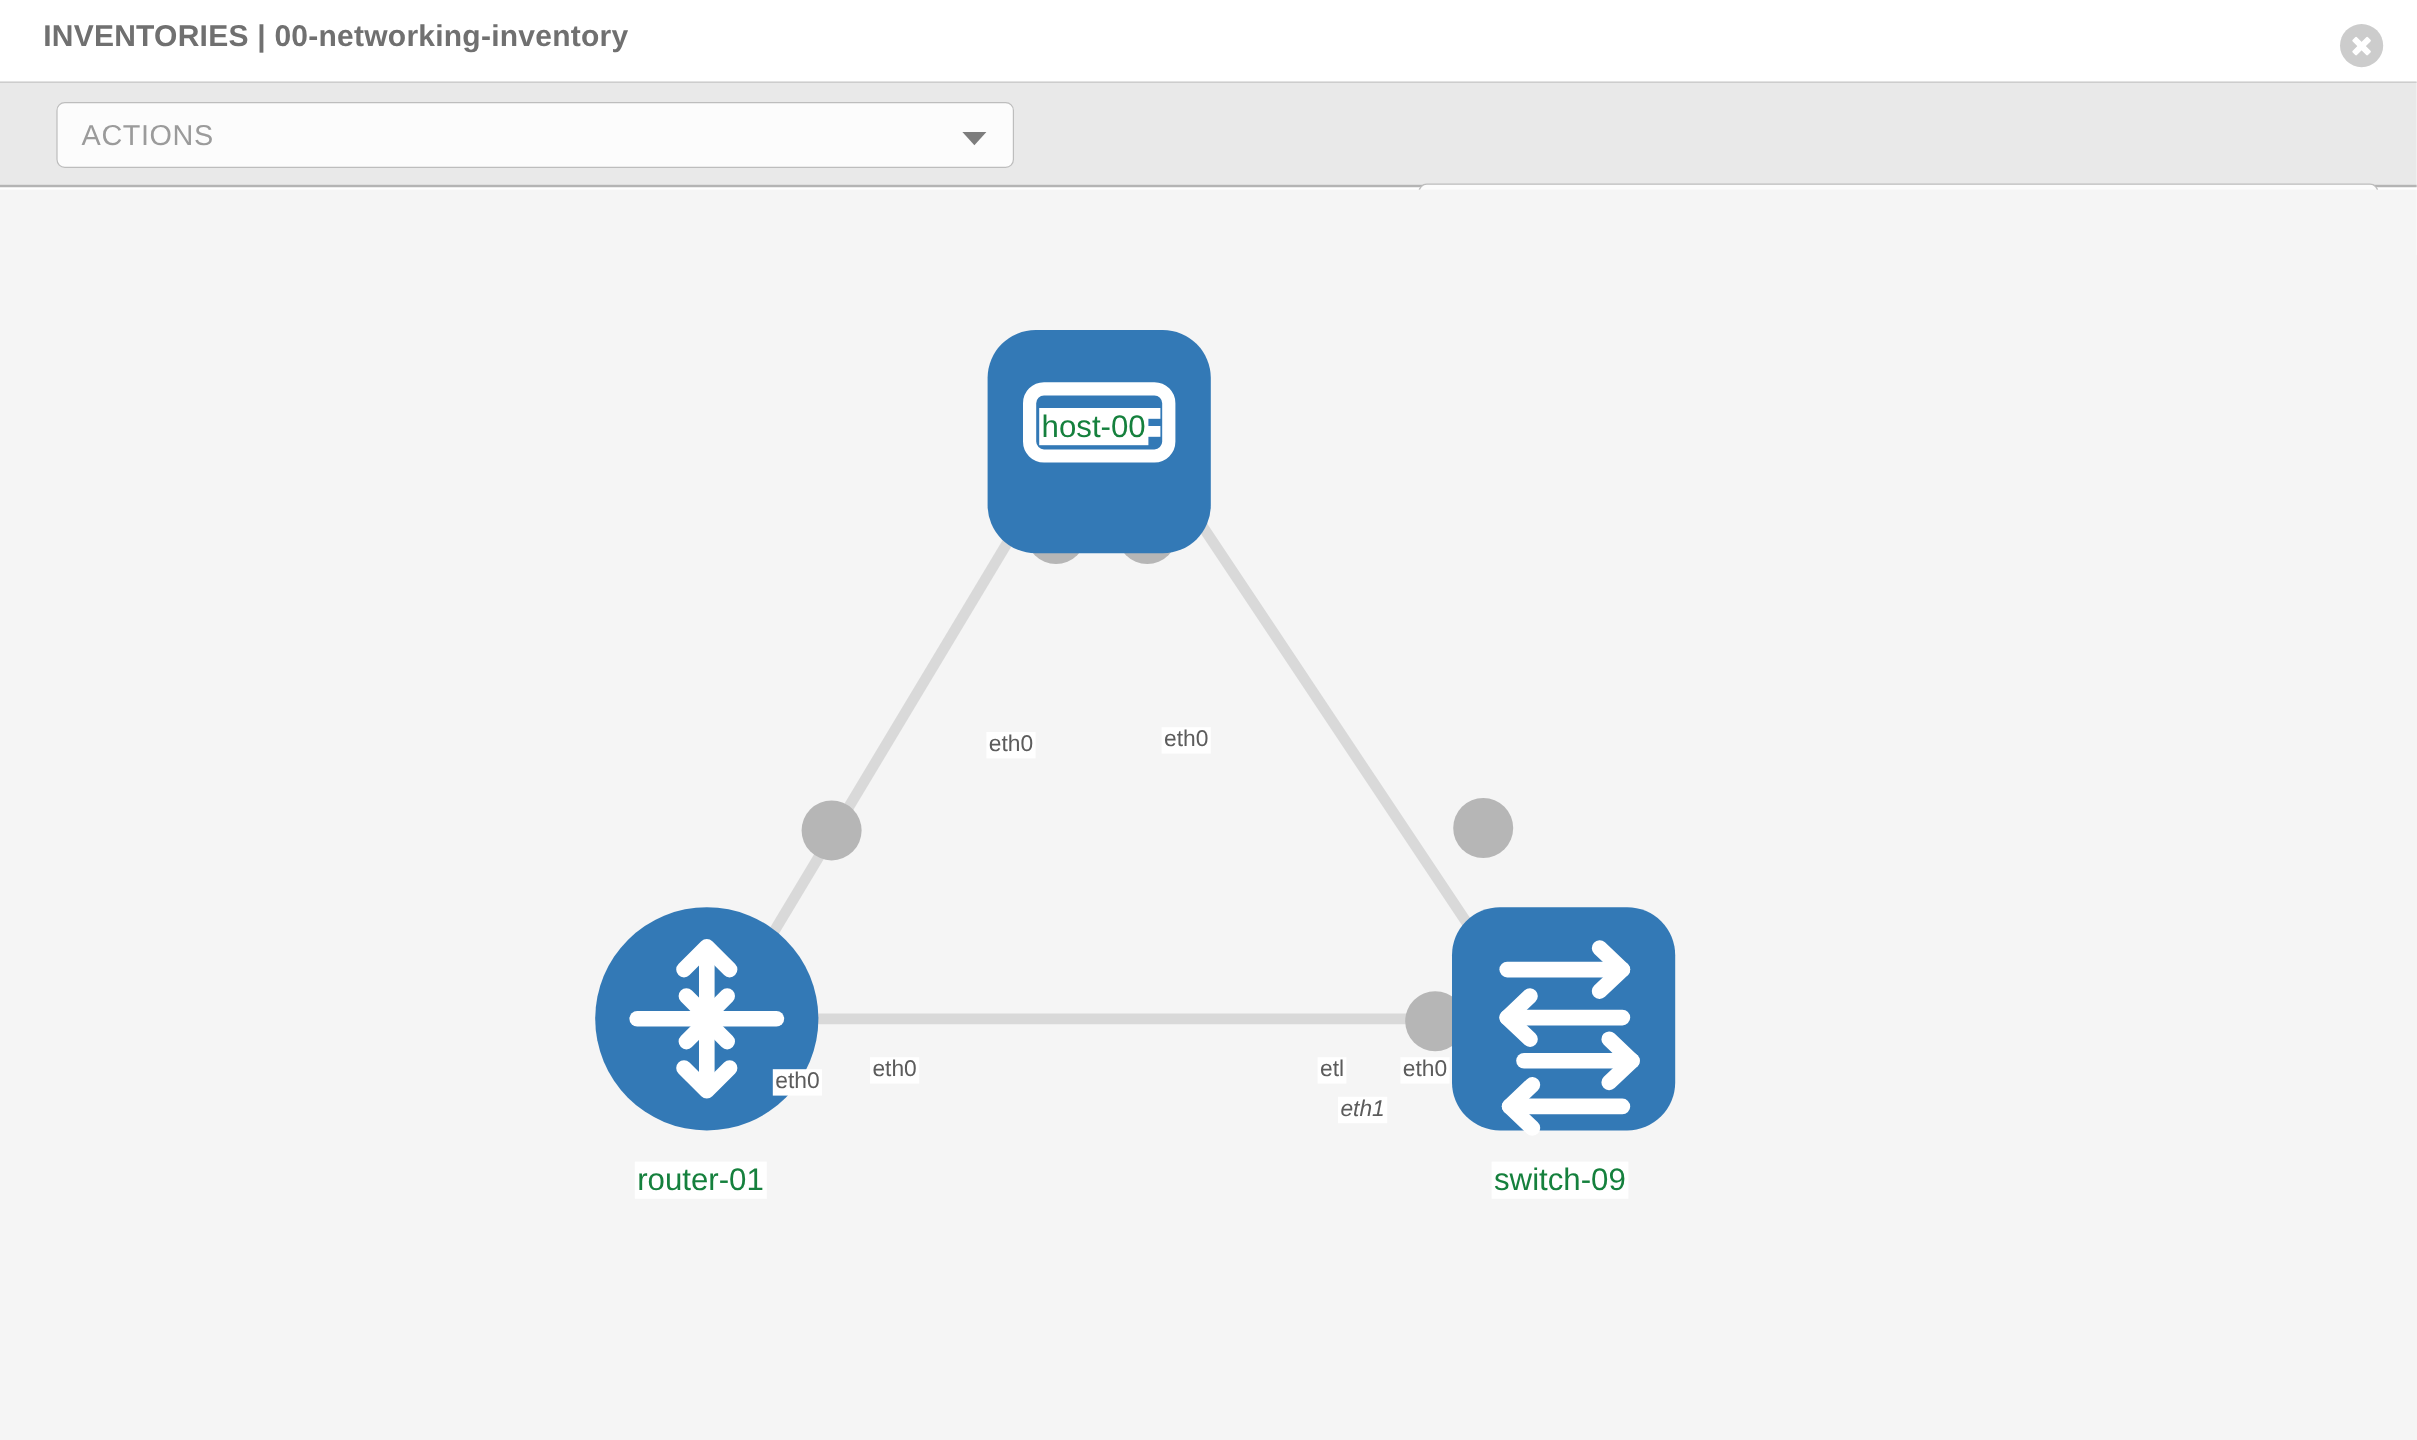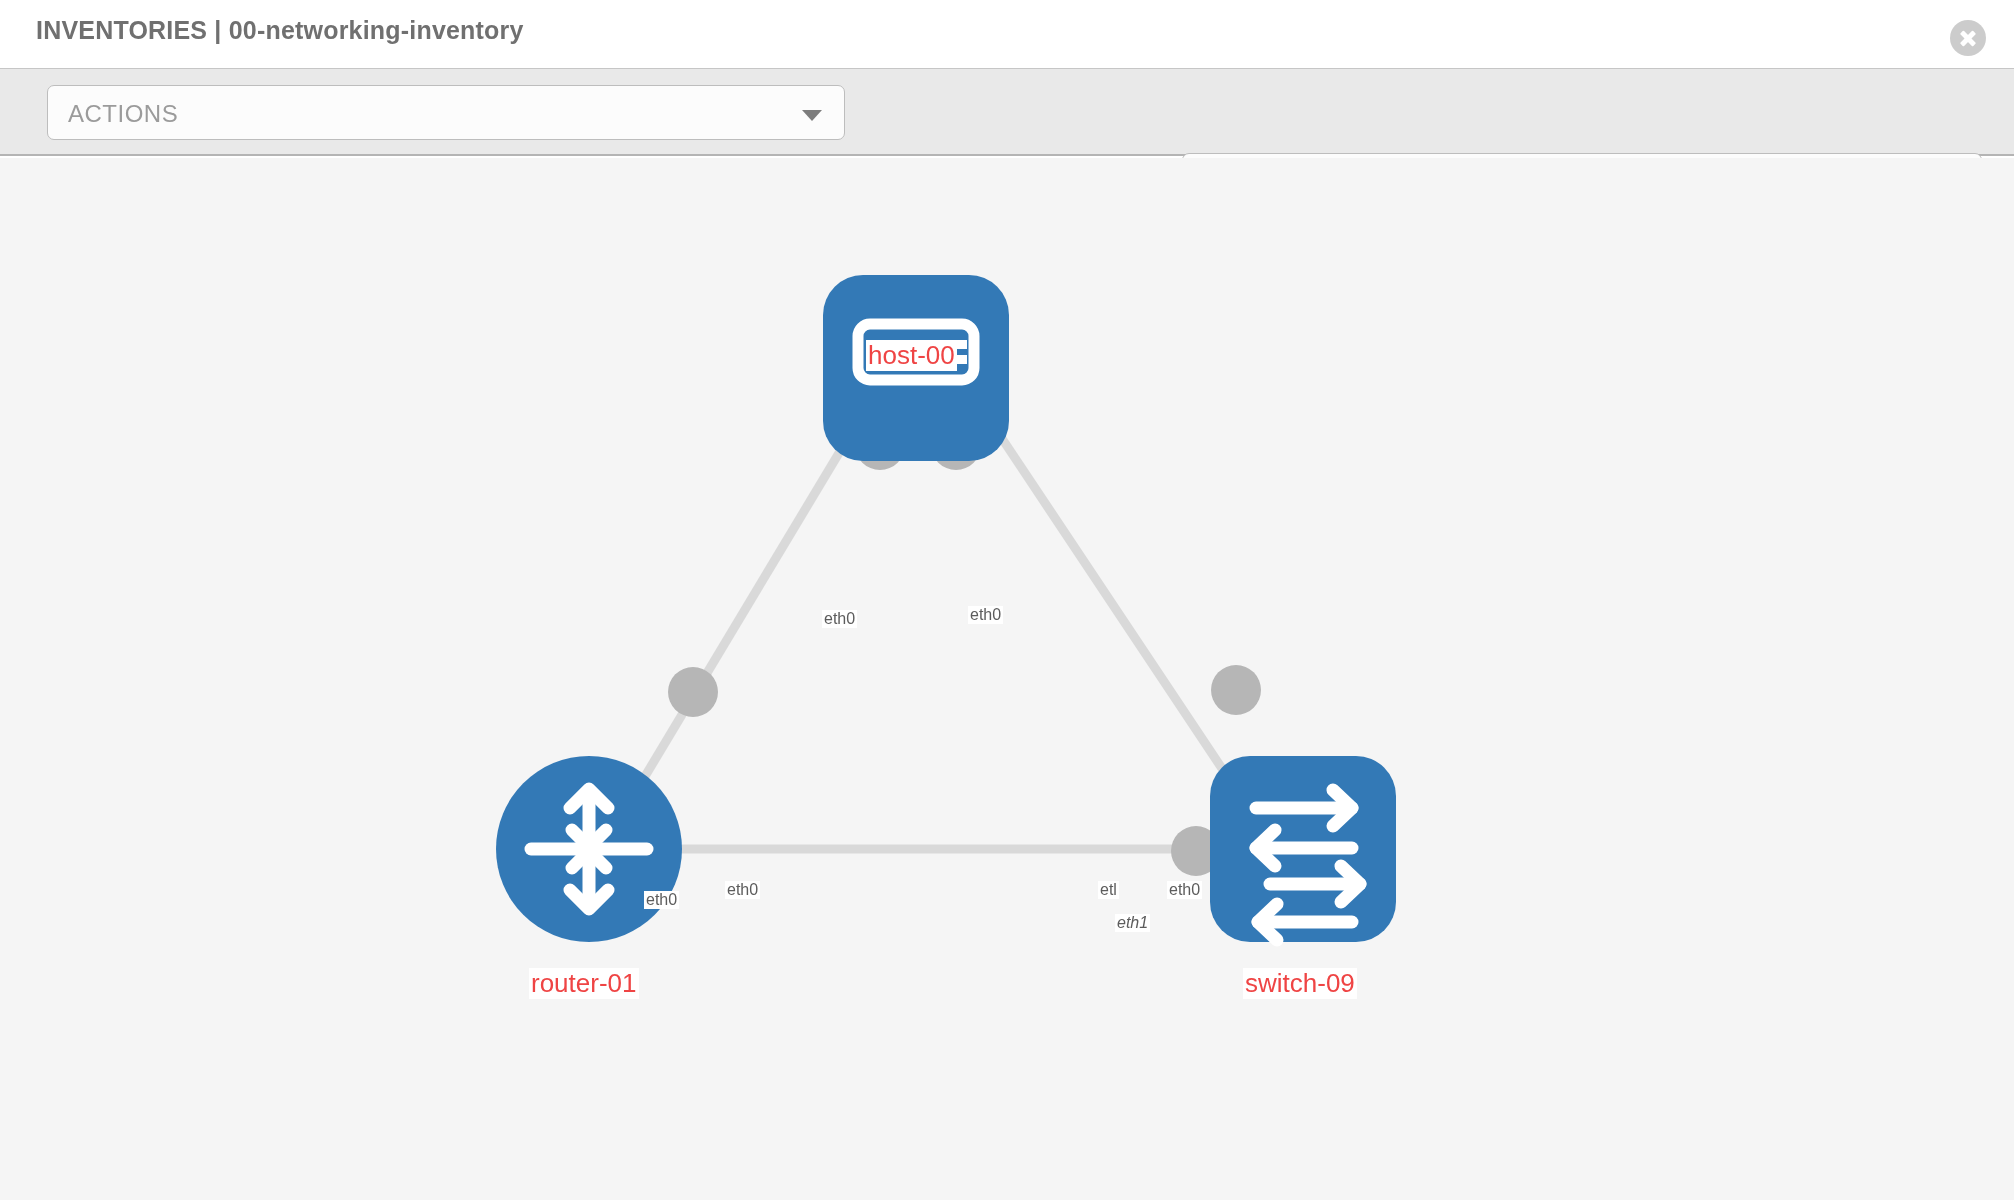--- a/index.html
+++ b/index.html
@@ -87,29 +87,29 @@
     position: absolute; left: 0; top: 158px;
     width: 2014px; height: 1042px;
     background: #f5f5f5;
     overflow: hidden;
   }
   #topology { position: absolute; left: 0; top: 0; }
 
   
   .node-label {
     position: absolute;
-    font-size: 26px; color: #ef4444;
+    font-size: 26px; color: #15803d;
     background: #ffffff;
     white-space: nowrap;
     padding: 0 2px;
     text-align: right;
   }
   .iface-label {
     position: absolute;
-    font-size: 16px; color: #5c5c5c;
+    font-size: 19px; color: #5c5c5c;
     background: #ffffff;
     white-space: nowrap;
     padding: 0 2px;
   }
 </style>
 </head>
 <body>
 
 <div id="app">
 

